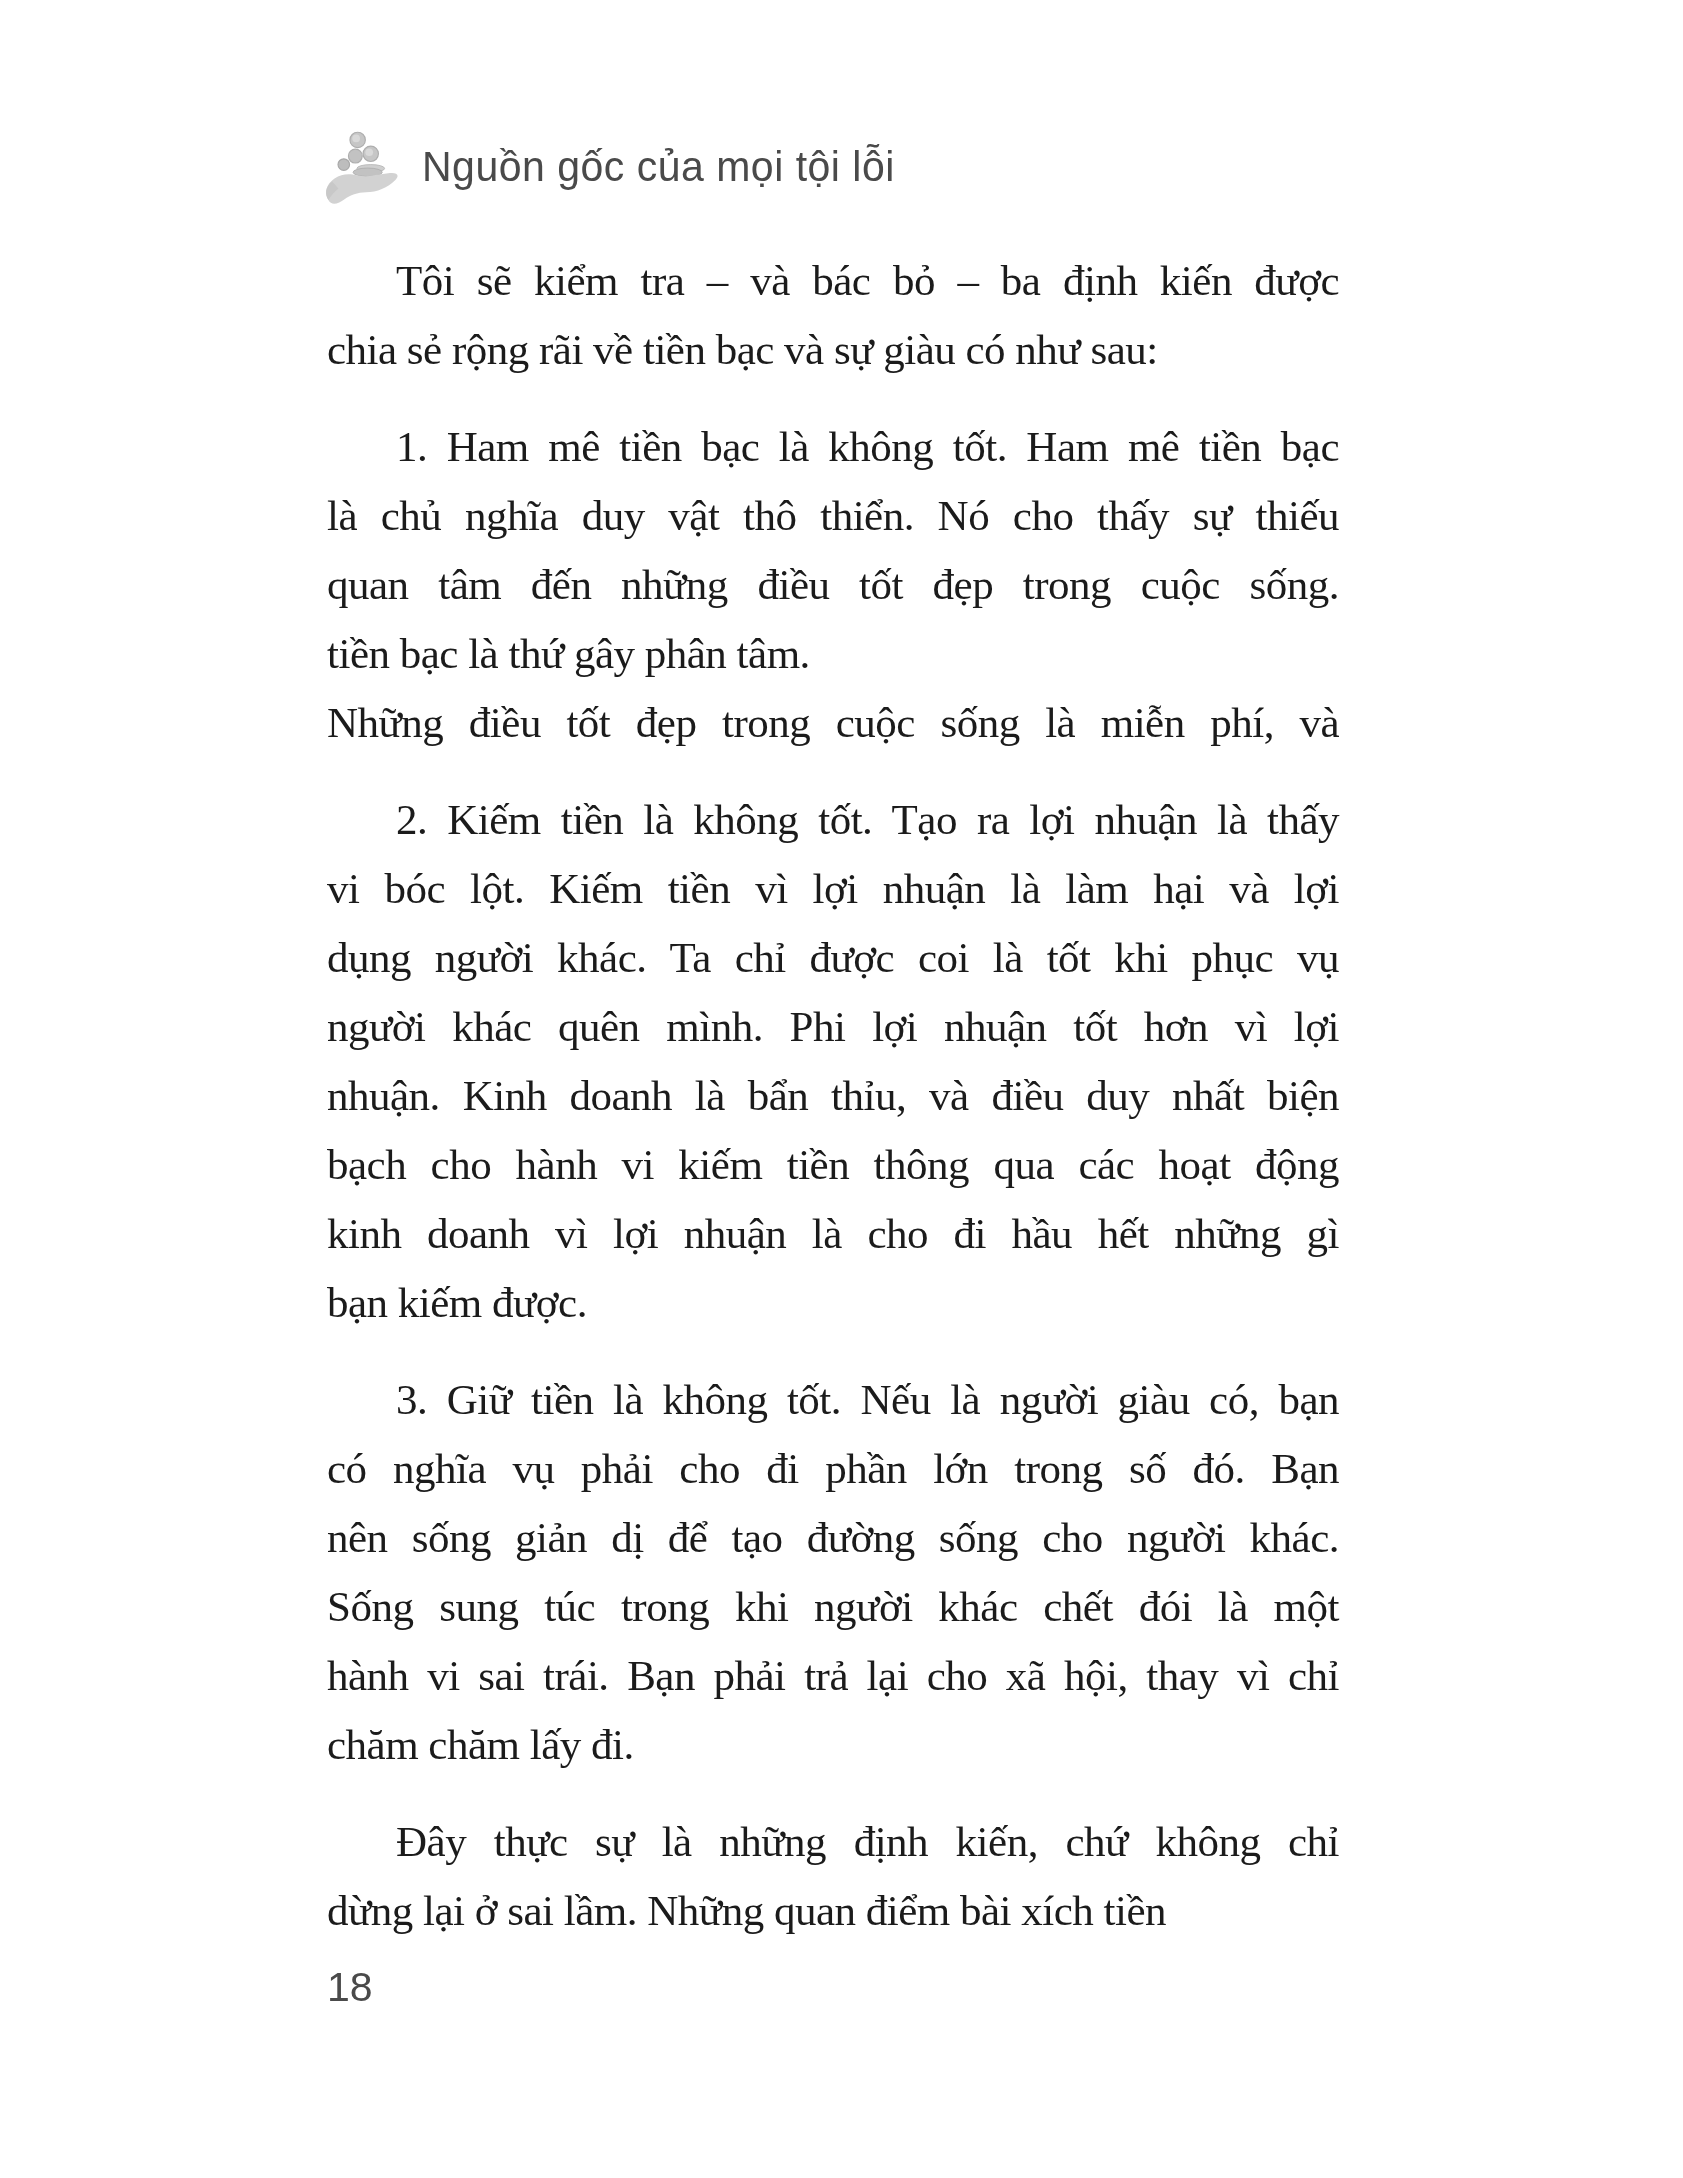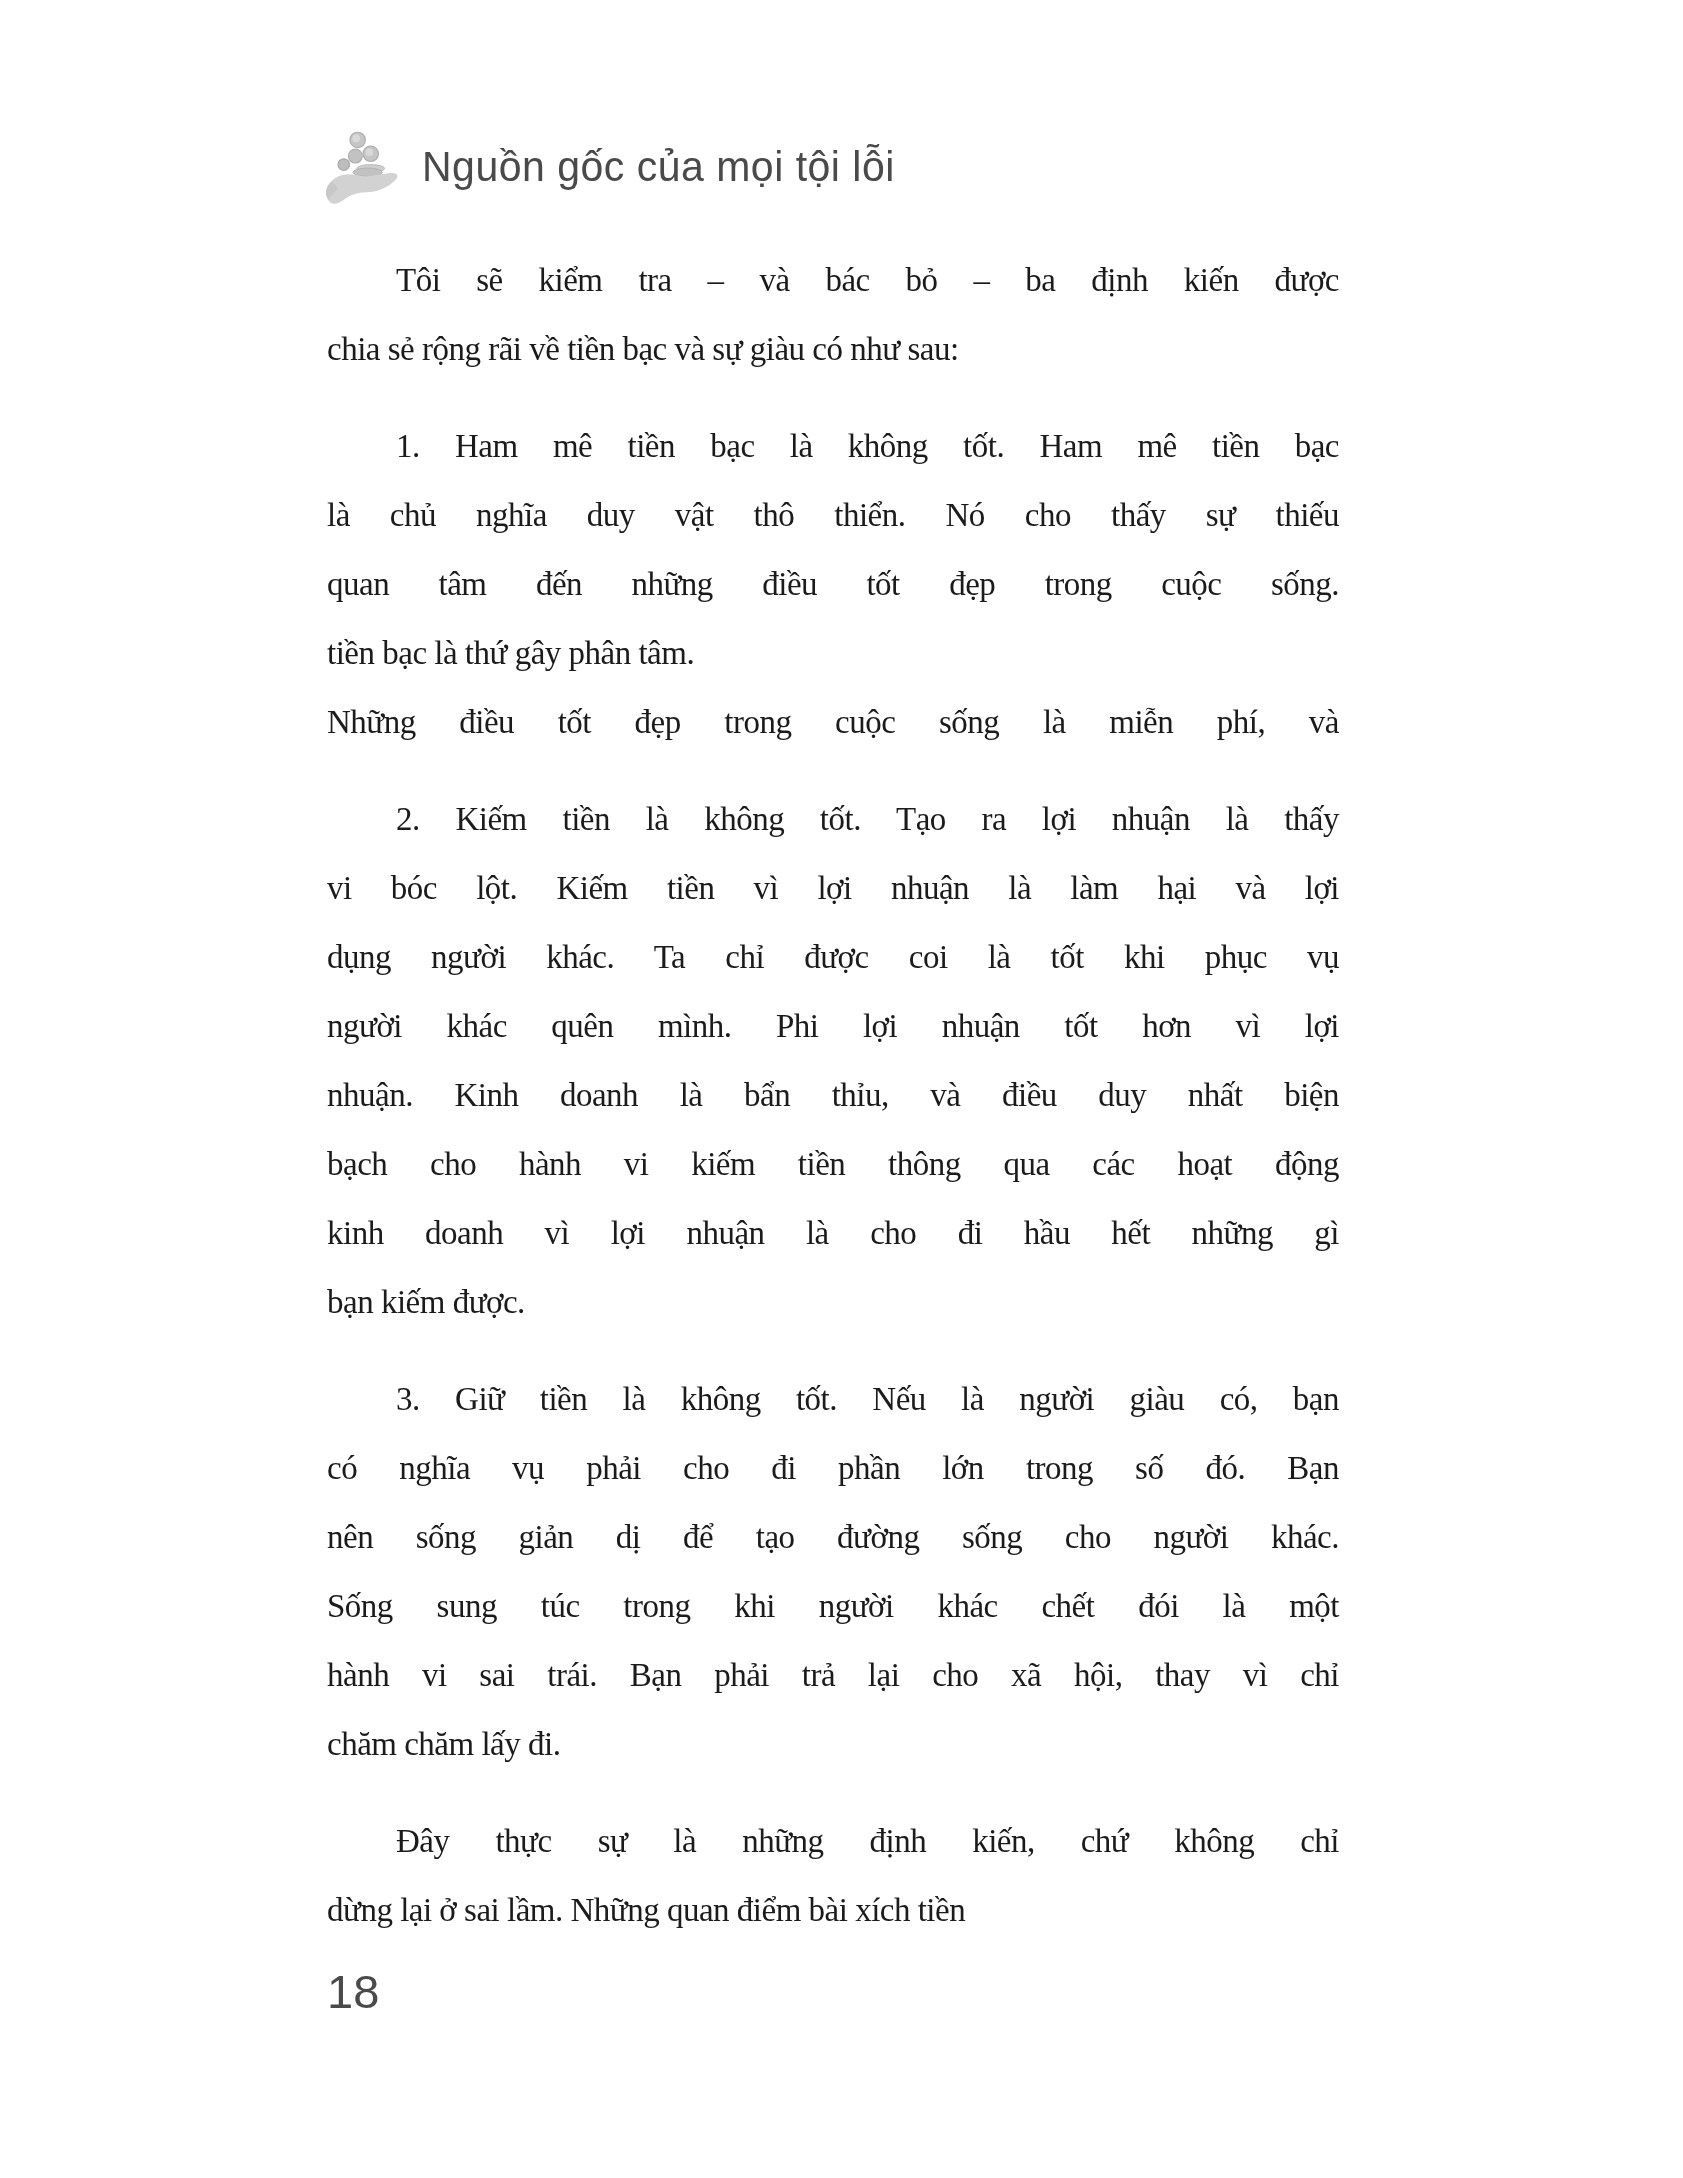--- a/index.html
+++ b/index.html
@@ -30,42 +30,42 @@
     color: var(--header-color, #4a4a4a);
     white-space: nowrap;
     transform: scaleY(1.04);
   }
   .body-text {
     position: absolute;
     left: 327px;
     top: 246px;
     width: 1012px;
     font-family: "Liberation Serif", "DejaVu Serif", serif;
-    font-size: 33px;
+    font-size: 43px;
     letter-spacing: -0.5px;
     color: var(--text-color, #1b1b1b);
   }
   .para { margin: 0 0 28px 0; }
   .para:last-child { margin-bottom: 0; }
   .line {
     height: 69px;
     line-height: 69px;
     text-align: justify;
     text-align-last: justify;
   }
   .line.indent { text-indent: 69px; }
   .line.last { text-align-last: left; }
   .it { }
   .page-number {
     position: absolute;
     left: 327px;
     top: 1964px;
     font-family: "Liberation Sans", "DejaVu Sans", sans-serif;
     font-weight: 300;
-    font-size: 47px;
+    font-size: 41px;
     color: var(--header-color, #3c3c3c);
     text-align: center;
   }
 </style>
 </head>
 <body>
 
 <div class="page">
 
   <div class="running-head">

